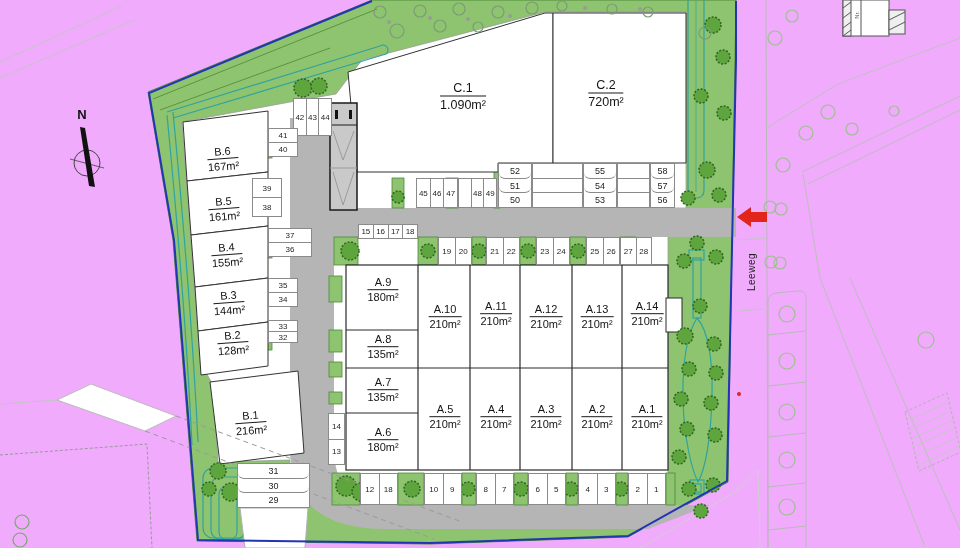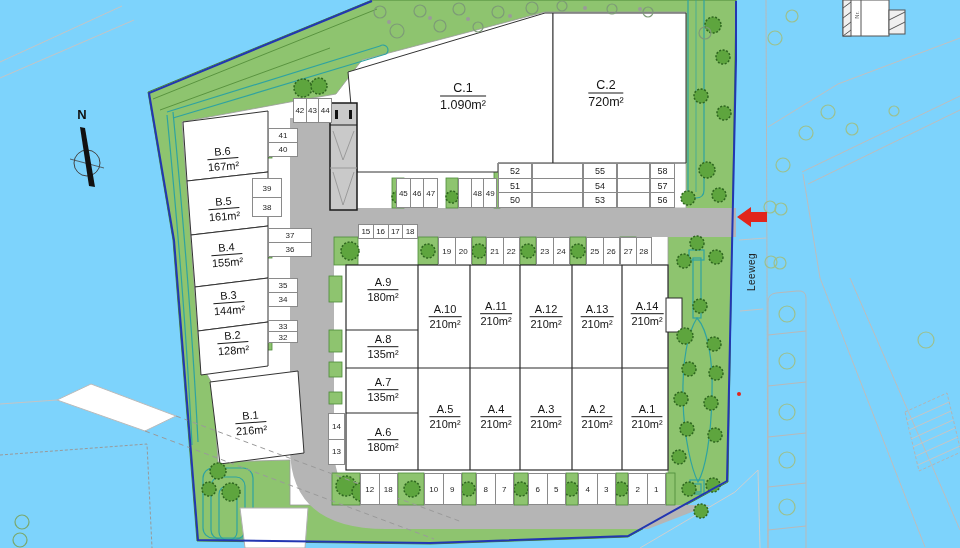--- a/index.html
+++ b/index.html
@@ -1,31 +1,31 @@
 <!DOCTYPE html>
 <html><head>
 <meta charset="utf-8">
 <style>
   html,body{margin:0;padding:0;background:#fff;}
-  #plan{position:relative;width:960px;height:548px;overflow:hidden;background:#7dd3fc;
+  #plan{position:relative;width:960px;height:548px;overflow:hidden;background:#f0abfc;
         font-family:"Liberation Sans",sans-serif;}
   #plan svg{position:absolute;left:0;top:0;}
   .plot-label{position:absolute;text-align:center;color:#141414;font-size:11px;line-height:1.12;
               transform:translate(-50%,-50%);white-space:nowrap;}
   .plot-label.lg{font-size:12.5px;}
   .plot-label.tilt{transform:translate(-50%,-50%) rotate(-4deg);}
   .plot-label .nm{display:block;border-bottom:1.2px solid #1a1a1a;padding:0 5px 1px;}
   .plot-label .ar{display:block;padding-top:1px;}
   .srow{position:absolute;display:flex;background:#fff;border:1px solid #8a8a8a;box-sizing:border-box;}
   .srow.v{flex-direction:column;}
   .cell{flex:1;display:flex;align-items:center;justify-content:center;
         font-size:8px;color:#1d1d1d;border-right:1px solid #8a8a8a;overflow:hidden;}
   .srow.v .cell{border-right:none;border-bottom:1px solid #8a8a8a;}
   .srow .cell:last-child{border-right:none;border-bottom:none;}
-  .srow.big .cell{font-size:9px;}
+  .srow.big .cell{font-size:9px;border-radius:6px;}
   .txt{position:absolute;color:#222;}
   #leeweg{left:751px;top:272px;transform:translate(-50%,-50%) rotate(-90deg);
           font-size:10px;letter-spacing:.5px;}
   #north{left:82px;top:114px;transform:translate(-50%,-50%);font-size:13px;font-weight:bold;color:#111;}
   #nrlbl{left:857px;top:15px;transform:translate(-50%,-50%) rotate(-90deg);font-size:6px;color:#555;}
 </style>
 </head>
 <body>
 
 <div id="plan">
@@ -363,21 +363,21 @@
     </div>
 <div class="plot-label" style="left:597px;top:417px">
       <span class="nm">A.2</span>
       <span class="ar">210m²</span>
     </div>
 <div class="plot-label" style="left:647px;top:417px">
       <span class="nm">A.1</span>
       <span class="ar">210m²</span>
     </div>
 
-<div class="srow" style="left:293px;top:98px;width:39px;height:25px">
+<div class="srow" style="left:293px;top:98px;width:39px;height:38px">
   <span class="cell">42</span>
   <span class="cell">43</span>
   <span class="cell">44</span>
 </div>
 
 <div class="srow v" style="left:268px;top:128px;width:30px;height:29px">
   <span class="cell">41</span>
   <span class="cell">40</span>
 </div>
 <div class="srow v" style="left:252px;top:178px;width:30px;height:39px">
@@ -390,27 +390,32 @@
 </div>
 <div class="srow v" style="left:268px;top:278px;width:30px;height:29px">
   <span class="cell">35</span>
   <span class="cell">34</span>
 </div>
 <div class="srow v" style="left:268px;top:320px;width:30px;height:23px">
   <span class="cell">33</span>
   <span class="cell">32</span>
 </div>
 
+<div class="srow v big" style="left:237px;top:463px;width:73px;height:45px">
+  <span class="cell">31</span>
+  <span class="cell">30</span>
+  <span class="cell">29</span>
+</div>
 
 <div class="srow v" style="left:328px;top:413px;width:17px;height:52px">
   <span class="cell">14</span>
   <span class="cell">13</span>
 </div>
 
-<div class="srow" style="left:396px;top:178px;width:42px;height:30px">
+<div class="srow" style="left:416px;top:178px;width:42px;height:30px">
   <span class="cell">45</span>
   <span class="cell">46</span>
   <span class="cell">47</span>
 </div>
 <div class="srow" style="left:458px;top:178px;width:39px;height:30px">
   <span class="cell"></span>
   <span class="cell">48</span>
   <span class="cell">49</span>
 </div>
 

